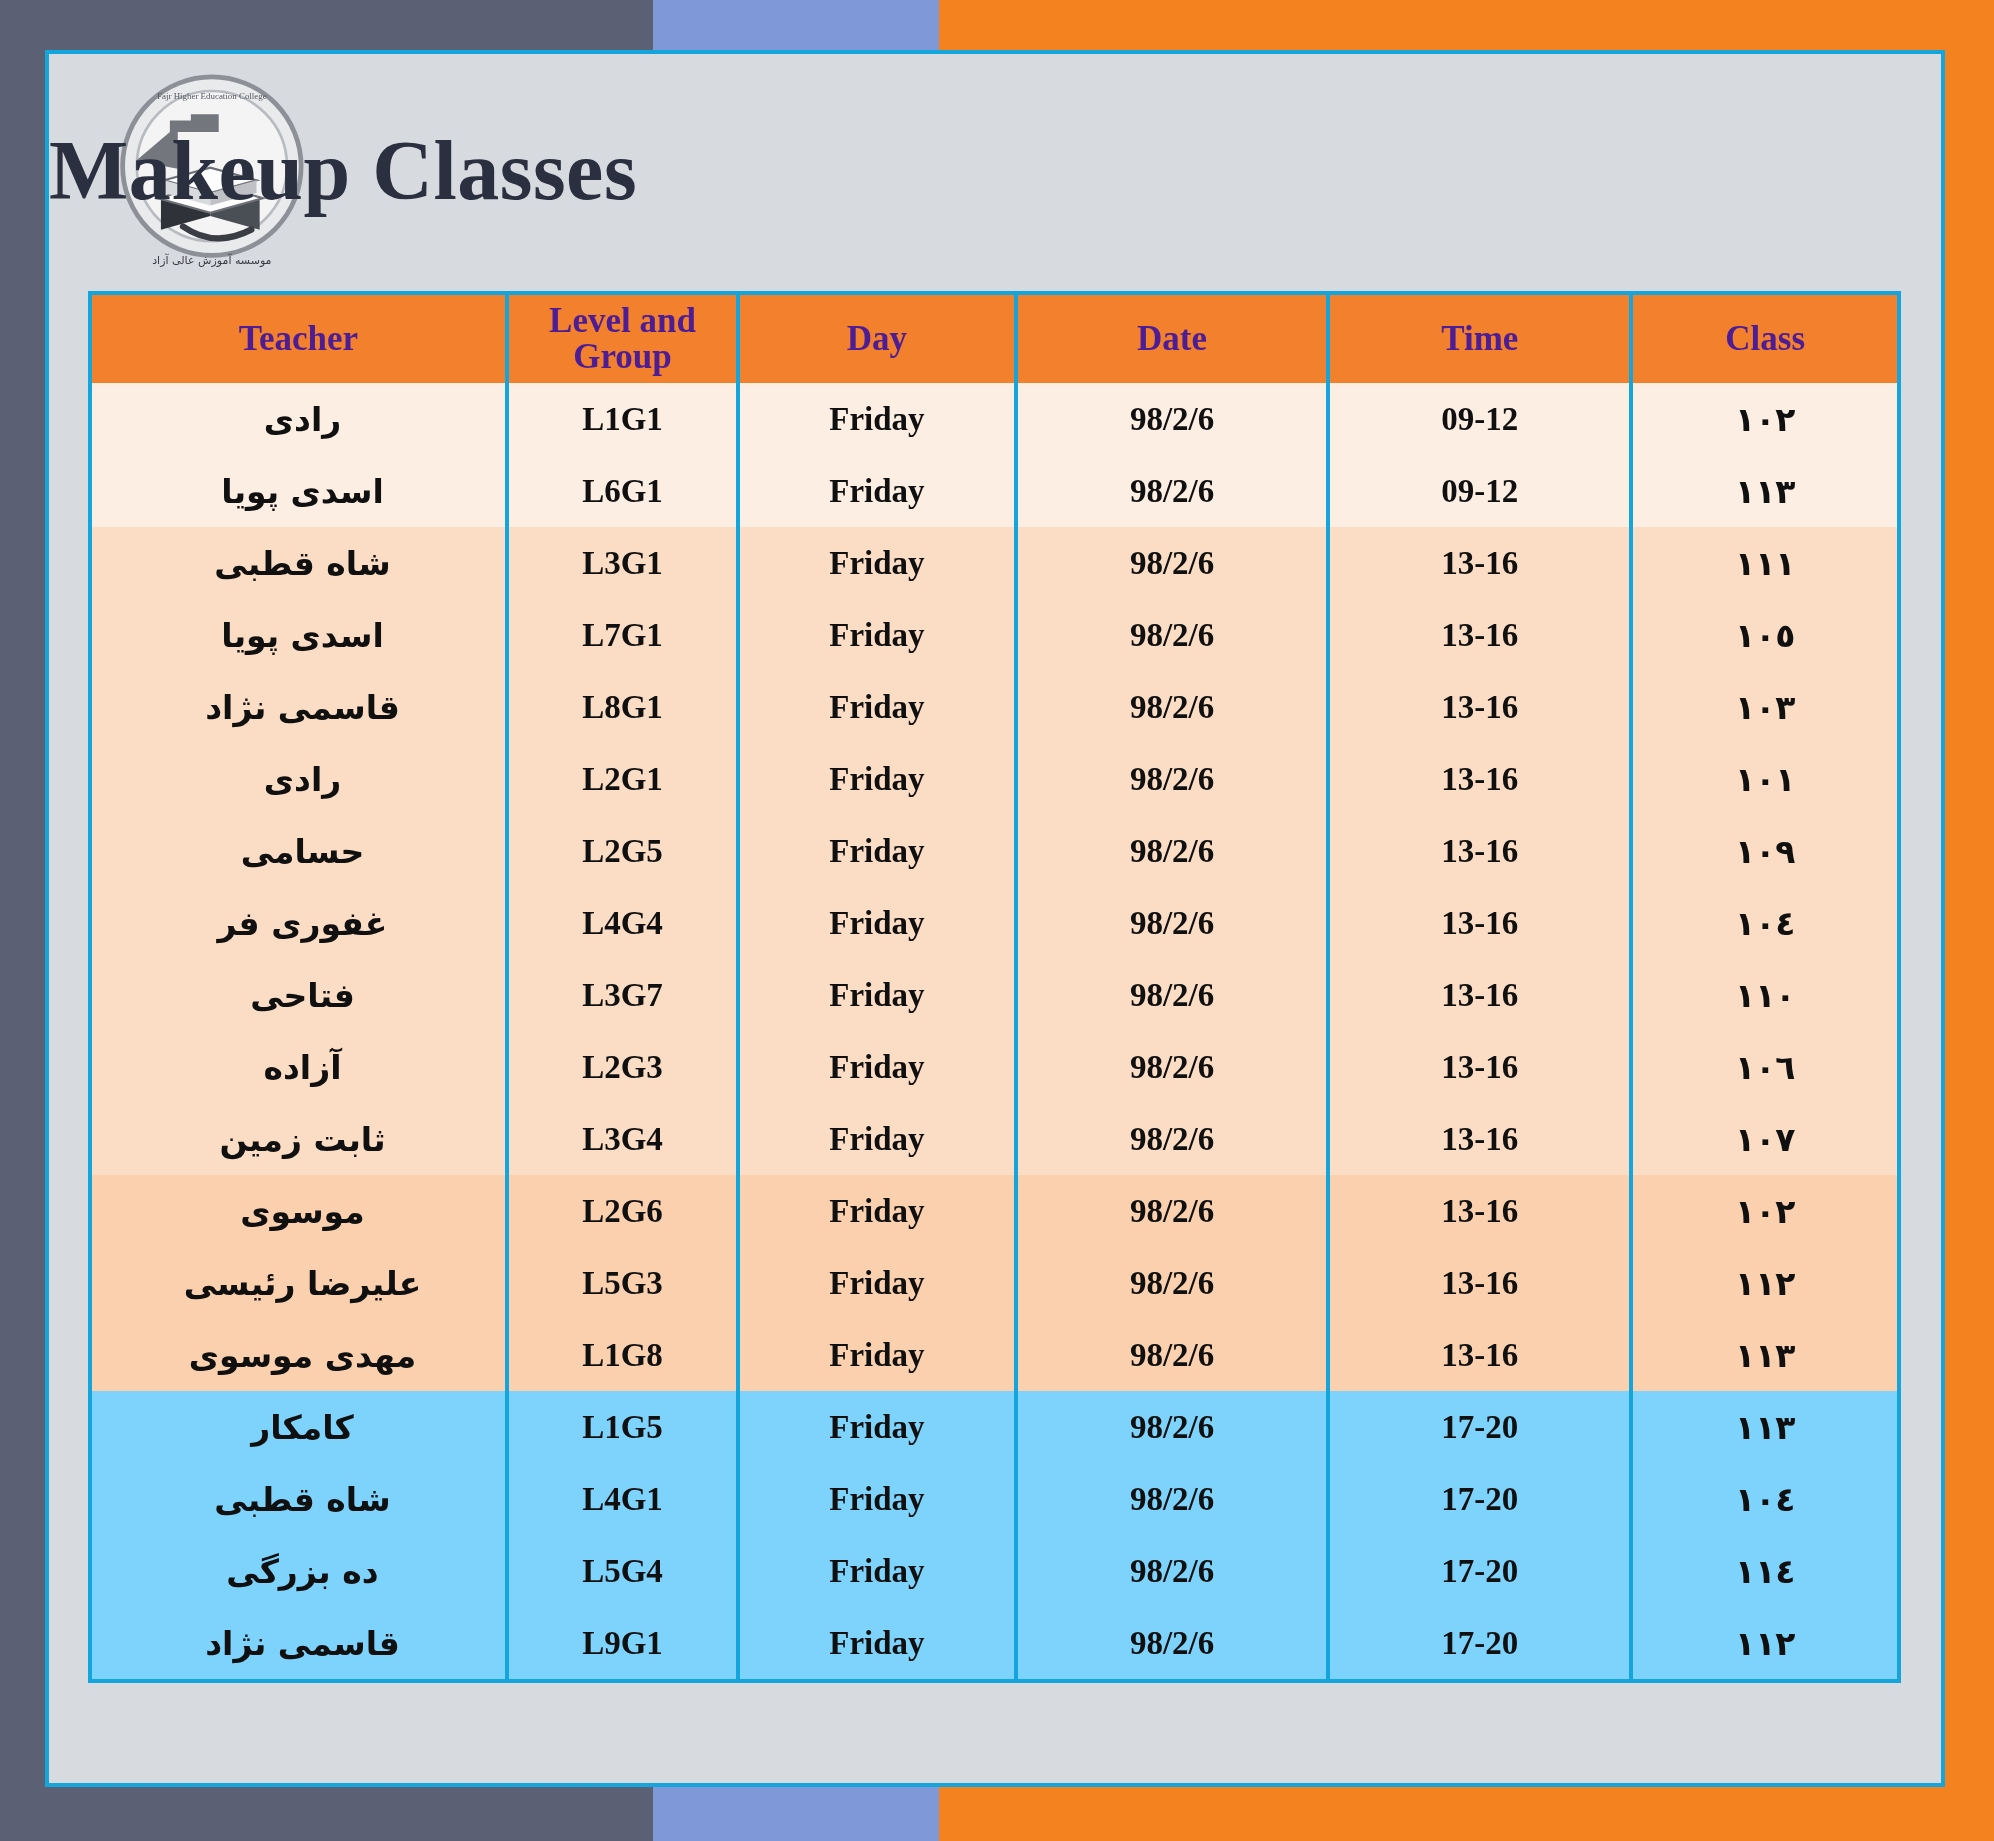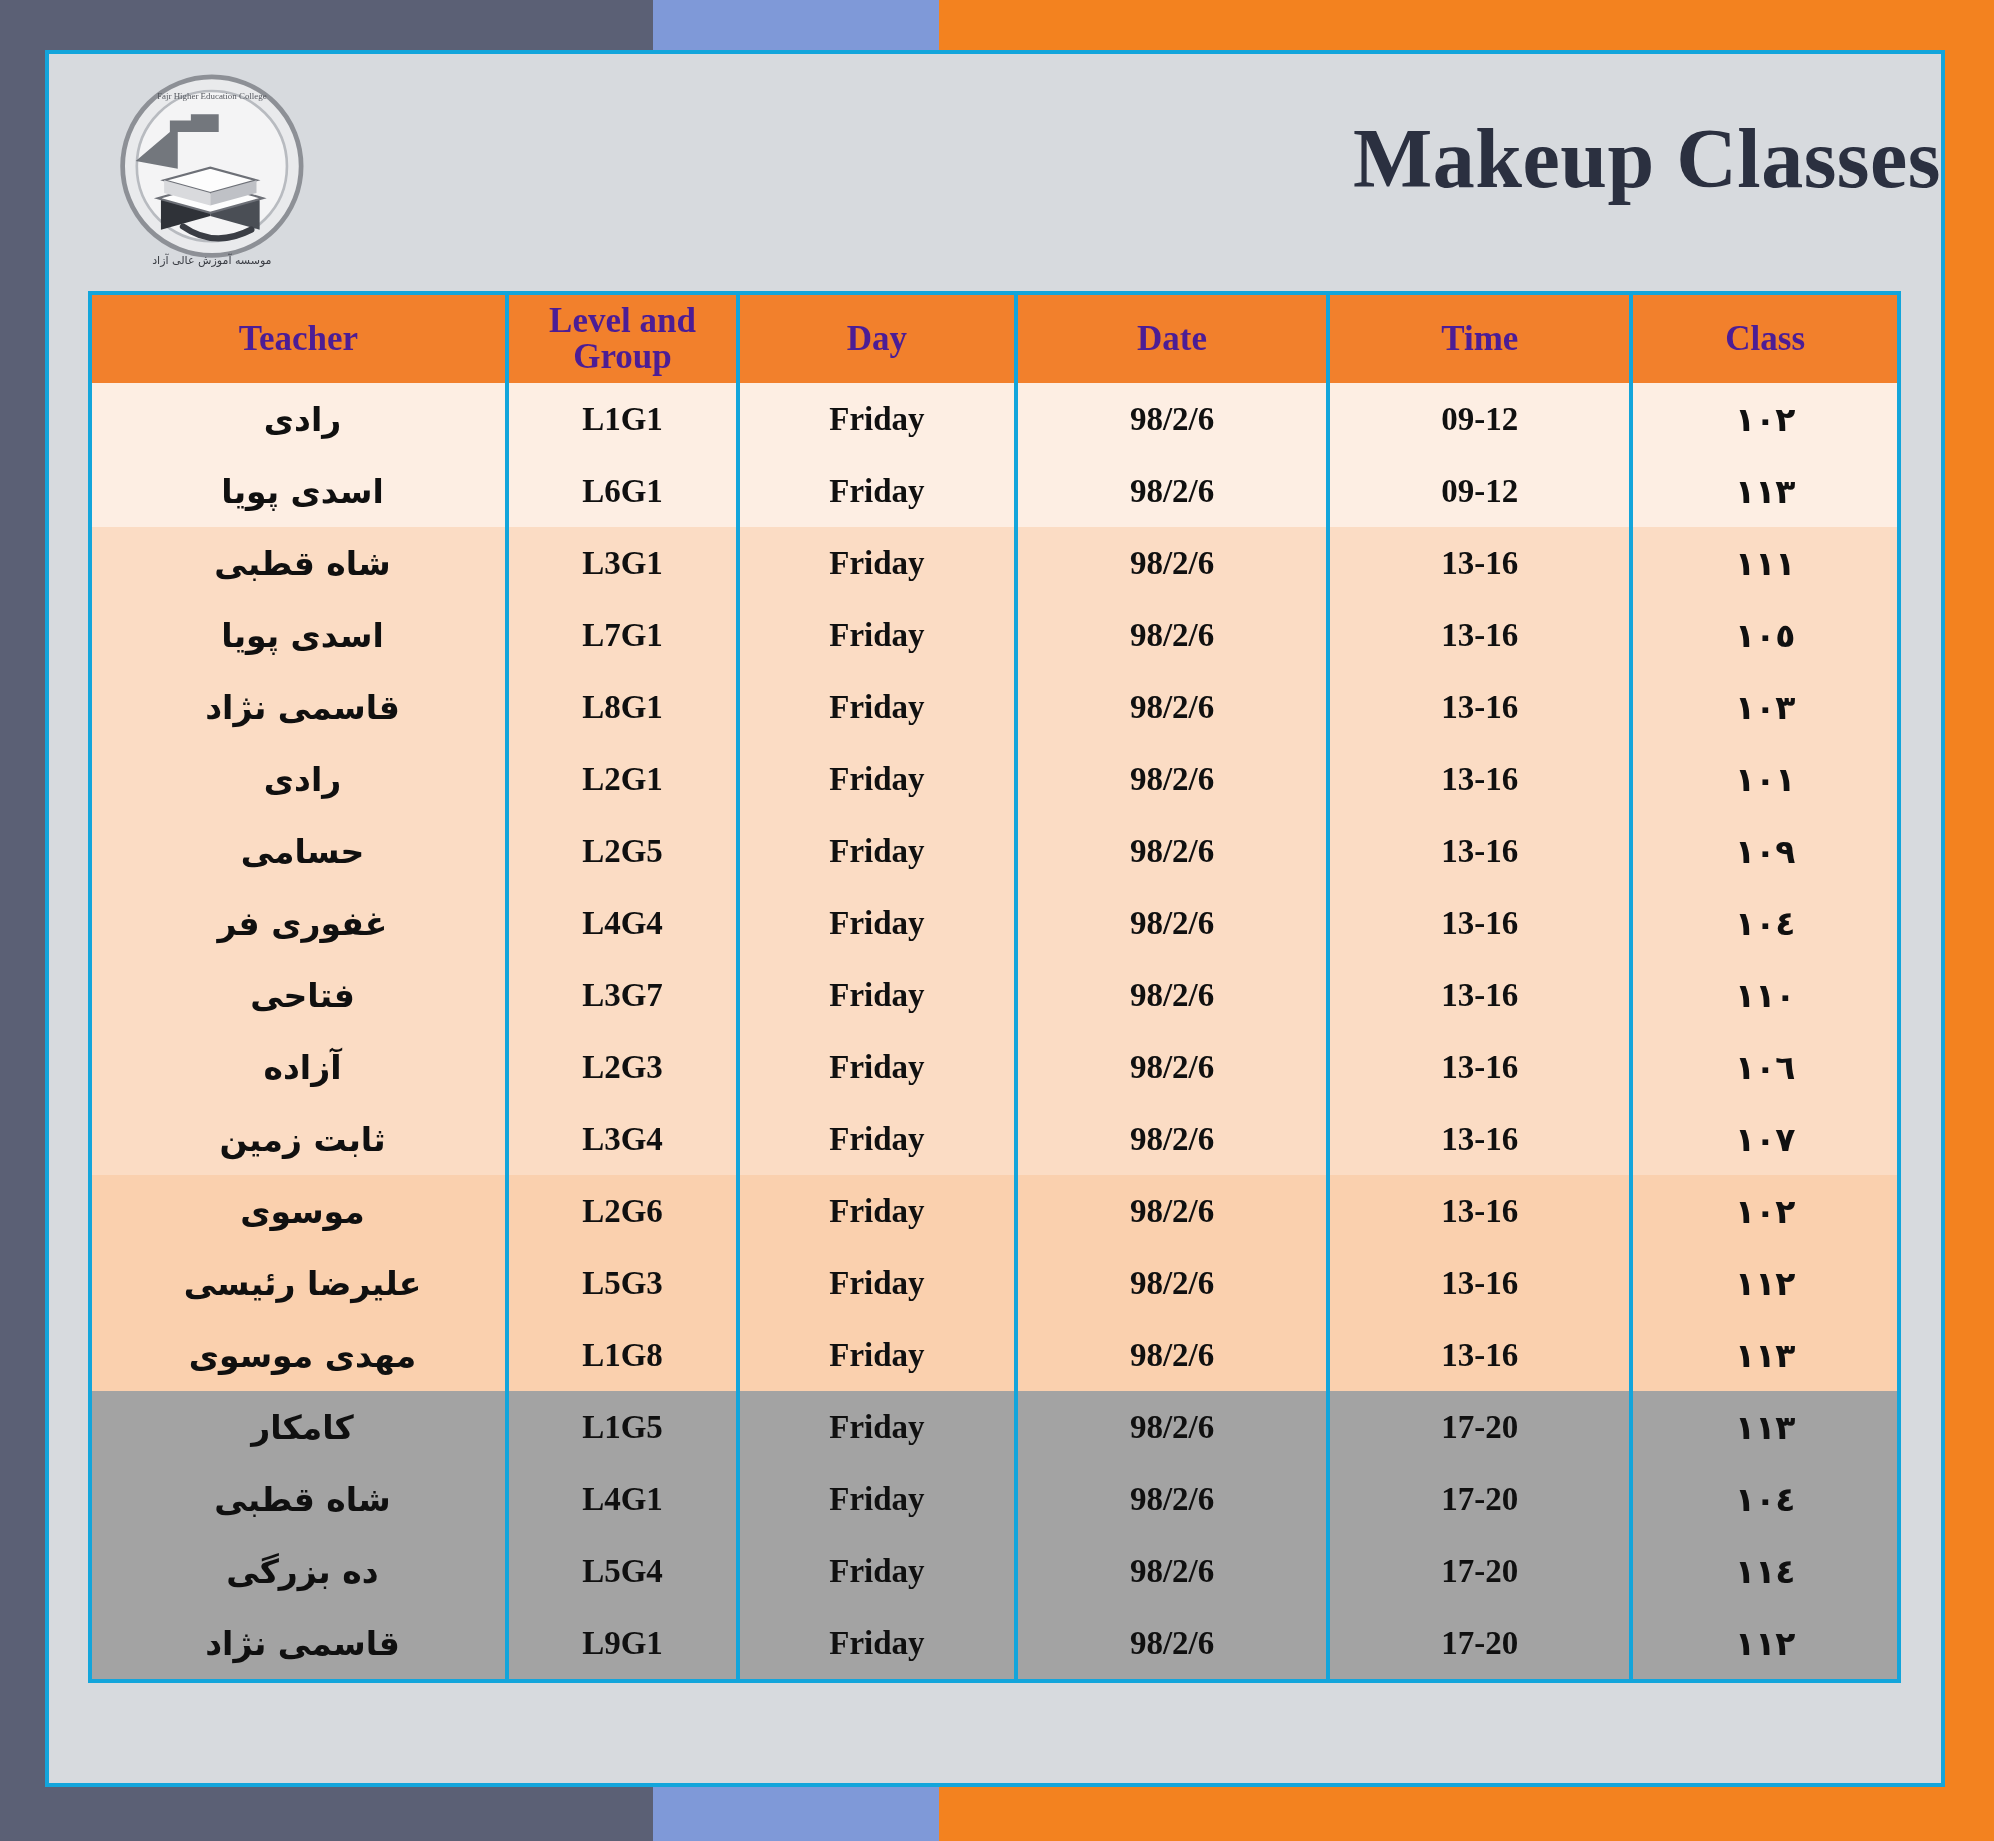--- a/index.html
+++ b/index.html
@@ -61,22 +61,22 @@
     top: 14.7px;
     width: 231px;
     height: 210px;
   }
   .logo svg { display:block; }
 
   .title {
     position: absolute;
     left: 0;
     right: 0;
-    top: 56px;
-    text-align: right;
+    top: 68px;
+    text-align: left;
     font-family: "Liberation Serif", serif;
     font-weight: bold;
     font-size: 84px;
     color: #2b3040;
     letter-spacing: 0.5px;
   }
 
   
   .table-wrap {
     position: absolute;
@@ -122,21 +122,21 @@
   td.fa, th.fa {
     font-family: "DejaVu Sans", sans-serif;
     direction: rtl;
     font-size: 29px;
   }
 
   
   tr.shade0 td { background: #fdeee3; }
   tr.shade1 td { background: #fbdcc4; }
   tr.shade2 td { background: #fad0ae; }
-  tr.shade3 td { background: #a3a3a3; }
+  tr.shade3 td { background: #7dd3fc; }
 
   
   col.c-teacher { width: 23.1%; }
   col.c-level   { width: 12.8%; }
   col.c-day     { width: 15.4%; }
   col.c-date    { width: 17.3%; }
   col.c-time    { width: 16.8%; }
   col.c-class   { width: 14.6%; }
 </style>
 </head>

